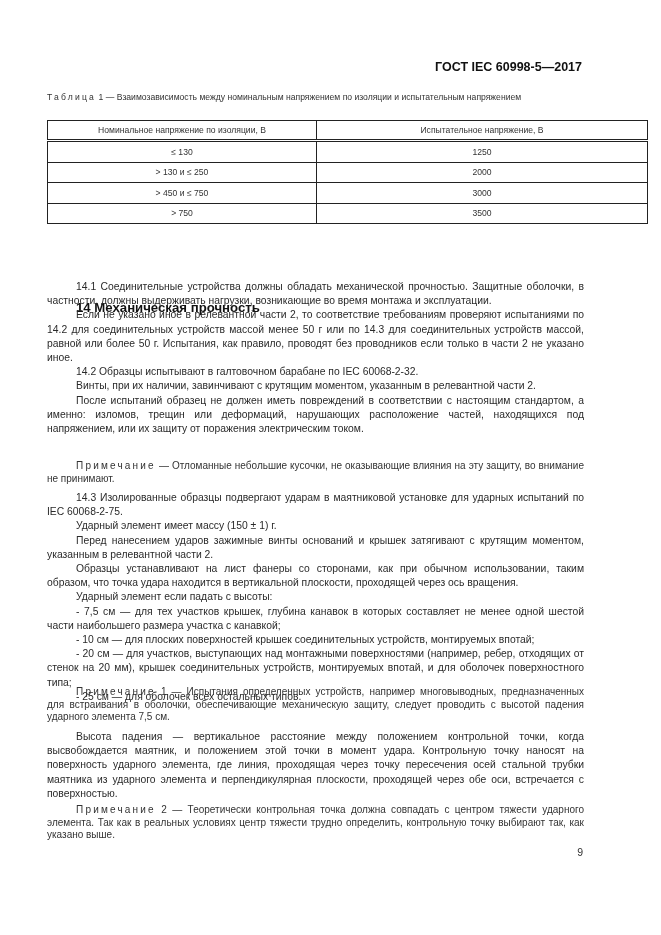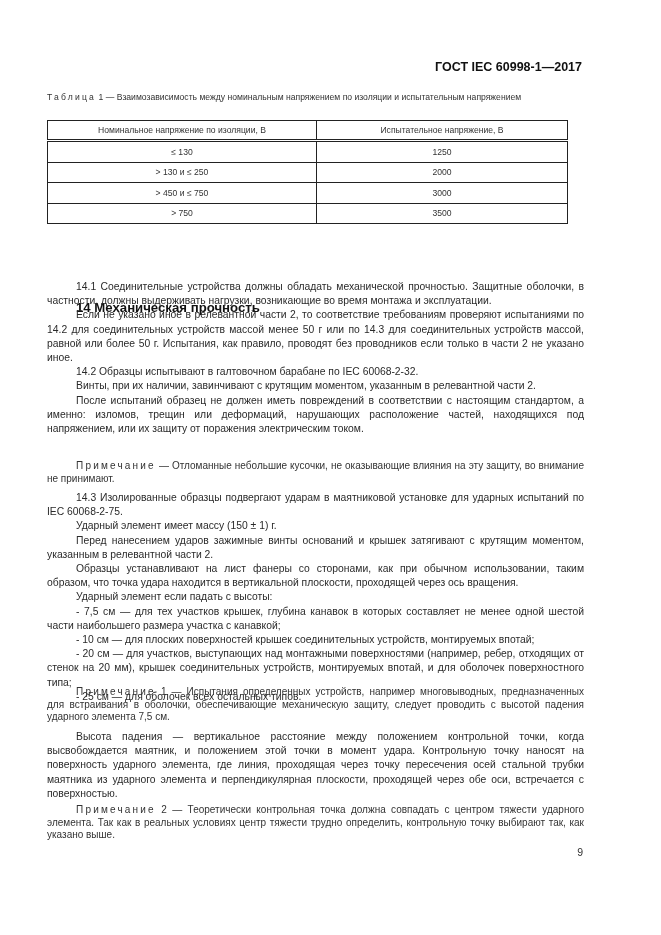--- a/index.html
+++ b/index.html
@@ -10,21 +10,21 @@
     .page-header {
       position: absolute; top: 60px; right: 79px;
       font-weight: bold; font-size: 12.5px; color: #111;
     }
     .table-caption {
       position: absolute; left: 47px; top: 91px; width: 536px;
       font-size: 8.6px; line-height: 12px; color: #333;
     }
     .spaced { letter-spacing: 2.2px; }
     table.vtable {
-      position: absolute; left: 47px; top: 120px; width: 521px;
+      position: absolute; left: 47px; top: 120px; width: 601px;
       border-collapse: collapse; font-size: 8.6px; color: #333;
     }
     table.vtable td, table.vtable th {
       border: 1px solid #222; text-align: center; height: 19.5px; padding: 0;
       font-weight: normal;
     }
     table.vtable th { height: 18px; }
     table.vtable thead tr th { border-bottom: 3px double #222; }
     table.vtable td.c1, table.vtable th.c1 { width: 268px; }
     .section-title {
@@ -39,21 +39,21 @@
     .body-text p { margin: 0; text-indent: 29px; }
     .note { font-size: 10px; line-height: 12.6px; color: #333; }
     .note p { margin: 0; text-indent: 29px; }
     .page-number {
       position: absolute; right: 78px; top: 846px; font-size: 10.5px; color: #333;
     }
   </style>
 </head>
 <body>
 
-<div class="page-header">ГОСТ IEC 60998-1—2017</div>
+<div class="page-header">ГОСТ IEC 60998-5—2017</div>
 
 <div class="table-caption">
   <span class="spaced">Таблица</span><span> 1 — Взаимозависимость между номинальным напряжением по изоляции и испытательным напряжением</span>
 </div>
 
 <table class="vtable">
   <thead>
     <tr>
       <th class="c1">Номинальное напряжение по изоляции, В</th>
       <th>Испытательное напряжение, В</th>

